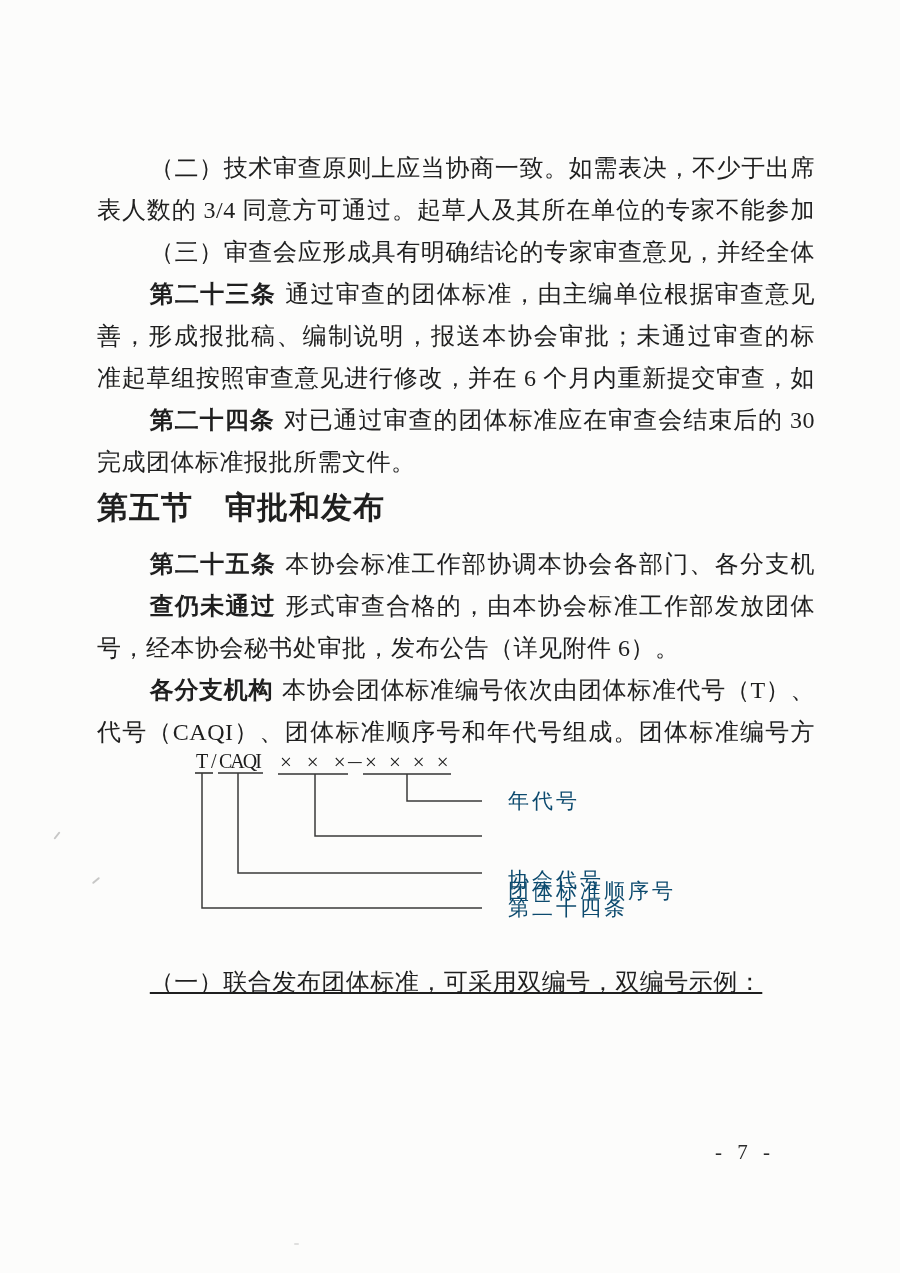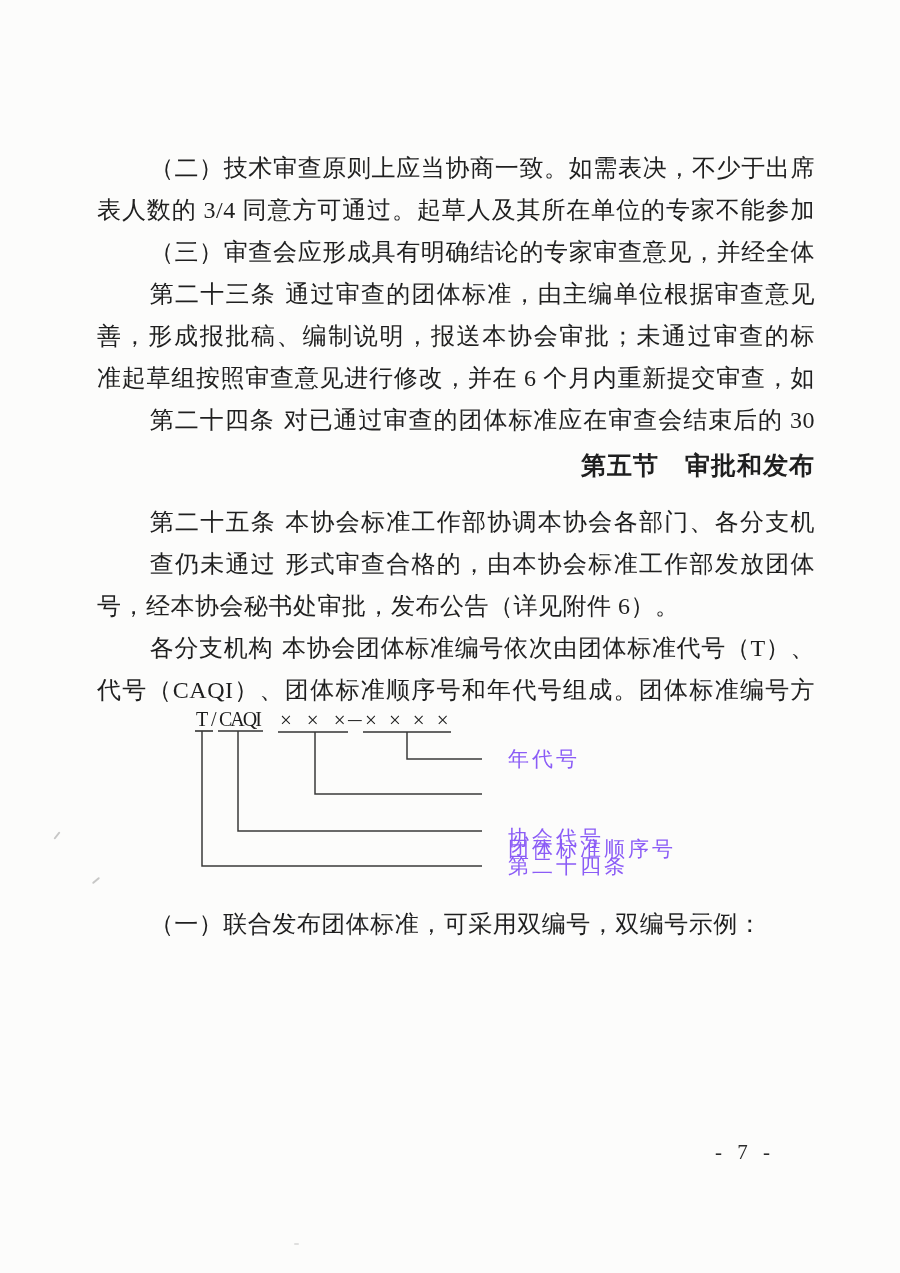--- a/index.html
+++ b/index.html
@@ -15,48 +15,48 @@
     position:absolute;
     left:97px;top:147px;
     width:718px;
     font-size:24px;
     line-height:42px;
     letter-spacing:0.5px;
   }
   .bline{height:42px;white-space:nowrap;}
   .bline.j{text-align:justify;text-align-last:justify;white-space:normal;height:42px;overflow:hidden;}
   .bline.ind{text-indent:2.2em;}
-  .term{font-weight:normal;margin-right:9px;}
+  .term{font-weight:bold;margin-right:9px;}
   .sec-heading{
     height:46px;line-height:46px;
     margin:2px 0 12px 0;
-    text-align:right;
+    text-align:left;
     font-weight:bold;
-    font-size:25px;
+    font-size:31px;
     letter-spacing:1px;
   }
   .diagram{
     position:relative;
     height:190px;
     margin:0;
   }
   .diagram svg{position:absolute;left:0;top:0;}
   .dlabel{
     position:absolute;
     left:411px;
     font-size:21px;
     letter-spacing:3px;
     line-height:24px;
-    color:#8b5cf6;
+    color:#0c4a6e;
   }
   .dlabel.l-year{top:36px;}
   .dlabel.l-seq{top:88px;margin-top:38px;}
   .dlabel.l-assoc{top:115px;}
   .dlabel.l-code{top:143px;}
-  .closing{margin-top:2px;}
+  .closing{margin-top:18px;text-decoration:underline;}
   .page-number{
     position:absolute;
     left:705px;top:1140px;
     width:80px;
     text-align:center;
     font-size:21px;
     letter-spacing:5px;
     color:#2a2a2a;
   }
   .artifact{
@@ -75,20 +75,21 @@
 
   <div class="content">
 
     <div class="bline ind j"><span>（二）技术审查原则上应当协商一致。如需表决，不少于出席会议代</span></div>
     <div class="bline j"><span>表人数的 3/4 同意方可通过。起草人及其所在单位的专家不能参加表决。</span></div>
     <div class="bline ind j"><span>（三）审查会应形成具有明确结论的专家审查意见，并经全体与会审</span></div>
     <div class="bline ind j"><b class="term">第二十三条</b><span>通过审查的团体标准，由主编单位根据审查意见修改完</span></div>
     <div class="bline j"><span>善，形成报批稿、编制说明，报送本协会审批；未通过审查的标准，由标</span></div>
     <div class="bline j"><span>准起草组按照审查意见进行修改，并在 6 个月内重新提交审查，如重新审</span></div>
     <div class="bline ind j"><b class="term">第二十四条</b><span>对已通过审查的团体标准应在审查会结束后的 30 日内</span></div>
+    <div class="bline"><span>完成团体标准报批所需文件。</span></div>
 
     <div class="sec-heading">第五节　审批和发布</div>
 
     <div class="bline ind j"><b class="term">第二十五条</b><span>本协会标准工作部协调本协会各部门、各分支机构（代</span></div>
     <div class="bline ind j"><b class="term">查仍未通过</b><span>形式审查合格的，由本协会标准工作部发放团体标准编</span></div>
     <div class="bline"><span>号，经本协会秘书处审批，发布公告（详见附件 6）。</span></div>
     <div class="bline ind j"><b class="term">各分支机构</b><span>本协会团体标准编号依次由团体标准代号（T）、社会团体</span></div>
     <div class="bline j"><span>代号（CAQI）、团体标准顺序号和年代号组成。团体标准编号方法如下：</span></div>
 
     <div class="diagram">

